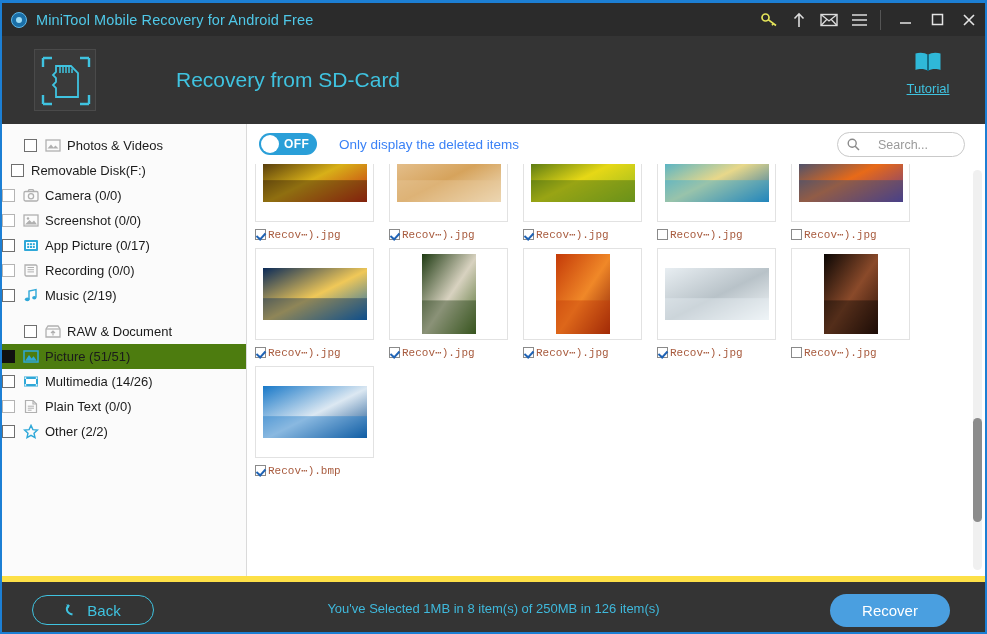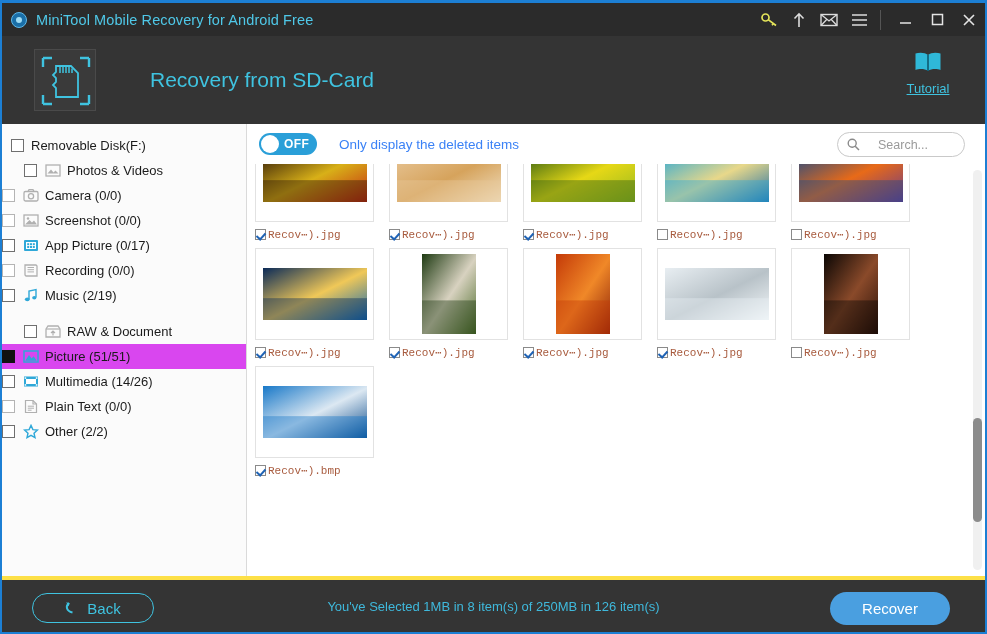--- a/index.html
+++ b/index.html
@@ -57,21 +57,21 @@
     position: absolute; left: 0; top: 33px; right: 0; height: 88px;
     background: #343434;
     display: flex; align-items: center;
   }
   .hdr-icon {
     margin-left: 32px; width: 62px; height: 62px;
     border: 1px solid #4a4a4a; background: #3a3a3a;
     position: relative; flex: none;
   }
   .hdr-title {
-    margin-left: 54px; color: #3fc3e0; font-size: 21px;
+    margin-left: 80px; color: #3fc3e0; font-size: 21px;
   }
   .tutorial {
     position: absolute; right: 20px; top: 14px;
     width: 74px; text-align: center;
   }
   .tutorial .t-label {
     display: block; color: #3fc3e0; font-size: 13px;
     text-decoration: underline; margin-top: 3px;
   }
 
@@ -80,21 +80,21 @@
     position: absolute; left: 0; top: 121px; width: 245px; bottom: 56px;
     background: #fbfbfb;
     border-right: 1px solid #dadada;
     padding-top: 9px;
     overflow: hidden;
   }
   .tree-row {
     height: 25px; display: flex; align-items: center;
     font-size: 13px; color: #1b1b1b; white-space: nowrap;
   }
-  .tree-row.sel { background: #d946ef; }
+  .tree-row.sel { background: #4d7c0f; }
   .tree-row.l0 { padding-left: 9px; }
   .tree-row.l1 { padding-left: 22px; }
   .tree-row.l2 { }
   .cb {
     width: 13px; height: 13px; flex: none;
     border: 1px solid #6f6f6f; background: #fff; margin-right: 7px;
     position: relative;
   }
   .cb.dim { border-color: #b4b4b4; }
   .cb.full { background: #111; border-color: #111; }
@@ -182,21 +182,21 @@
     background: #f0f0f0; border-radius: 5px;
   }
   .vthumb {
     position: absolute; left: 0; width: 9px; border-radius: 5px;
     background: #8c8c8c; top: 62%; height: 26%;
   }
 
   
   .footer {
     position: absolute; left: 0; right: 0; bottom: 0; height: 56px;
-    background: #343434; border-top: 4px solid #fde047;
+    background: #343434; border-top: 6px solid #fde047;
   }
   .back-btn {
     position: absolute; left: 30px; top: 13px;
     width: 122px; height: 30px; border-radius: 16px;
     border: 1px solid #3fc3e0; background: transparent;
     color: #3fc3e0; font-size: 15px;
     display: flex; align-items: center; justify-content: center;
     font-family: "Liberation Sans", sans-serif;
   }
   .back-btn svg { margin-right: 7px; }
@@ -276,33 +276,33 @@
         <path d="M15 5 C12 2.2 6 2.2 2.5 3.6 V20 C6 18.6 12 18.6 15 21 Z" fill="#2fb8d8"></path>
         <path d="M15 5 C18 2.2 24 2.2 27.5 3.6 V20 C24 18.6 18 18.6 15 21 Z" fill="#2fb8d8"></path>
         <path d="M15 5 V21" stroke="#0d5a72" stroke-width="1.6"></path>
       </svg>
       <span class="t-label">Tutorial</span>
     </div>
   </div>
 
   <div class="sidebar">
     <div id="tree">
+        <div class="tree-row l1">
+          <span class="cb"></span>
+          <span class="t-ic">
+            <svg width="16" height="15" viewBox="0 0 16 15">
+              <rect x="1" y="2" width="14" height="11" fill="none" stroke="#b0b0b0" stroke-width="1.3"></rect>
+              <path d="M2.5 10.5 L6 6.5 L8.5 9.5 L10.5 7.5 L13.5 10.5 Z" fill="#b0b0b0"></path>
+            </svg>
+          </span>
+          <span>Photos &amp; Videos</span>
+        </div>
         <div class="tree-row l0">
           <span class="cb"></span>
           <span>Removable Disk(F:)</span>
-        </div>
-        <div class="tree-row l1">
-          <span class="cb"></span>
-          <span class="t-ic">
-            <svg width="16" height="15" viewBox="0 0 16 15">
-              <rect x="1" y="2" width="14" height="11" fill="none" stroke="#b0b0b0" stroke-width="1.3"></rect>
-              <path d="M2.5 10.5 L6 6.5 L8.5 9.5 L10.5 7.5 L13.5 10.5 Z" fill="#b0b0b0"></path>
-            </svg>
-          </span>
-          <span>Photos &amp; Videos</span>
         </div>
         <div class="tree-row l2">
           <span class="cb dim"></span>
           <span class="t-ic">
             <svg width="16" height="15" viewBox="0 0 16 15">
               <rect x="1" y="3.5" width="14" height="9.5" rx="1.4" fill="none" stroke="#b0b0b0" stroke-width="1.3"></rect>
               <path d="M5 3.5 L6 1.6 H10 L11 3.5" fill="none" stroke="#b0b0b0" stroke-width="1.3"></path>
               <circle cx="8" cy="8.3" r="2.6" fill="none" stroke="#b0b0b0" stroke-width="1.3"></circle>
             </svg>
           </span>

